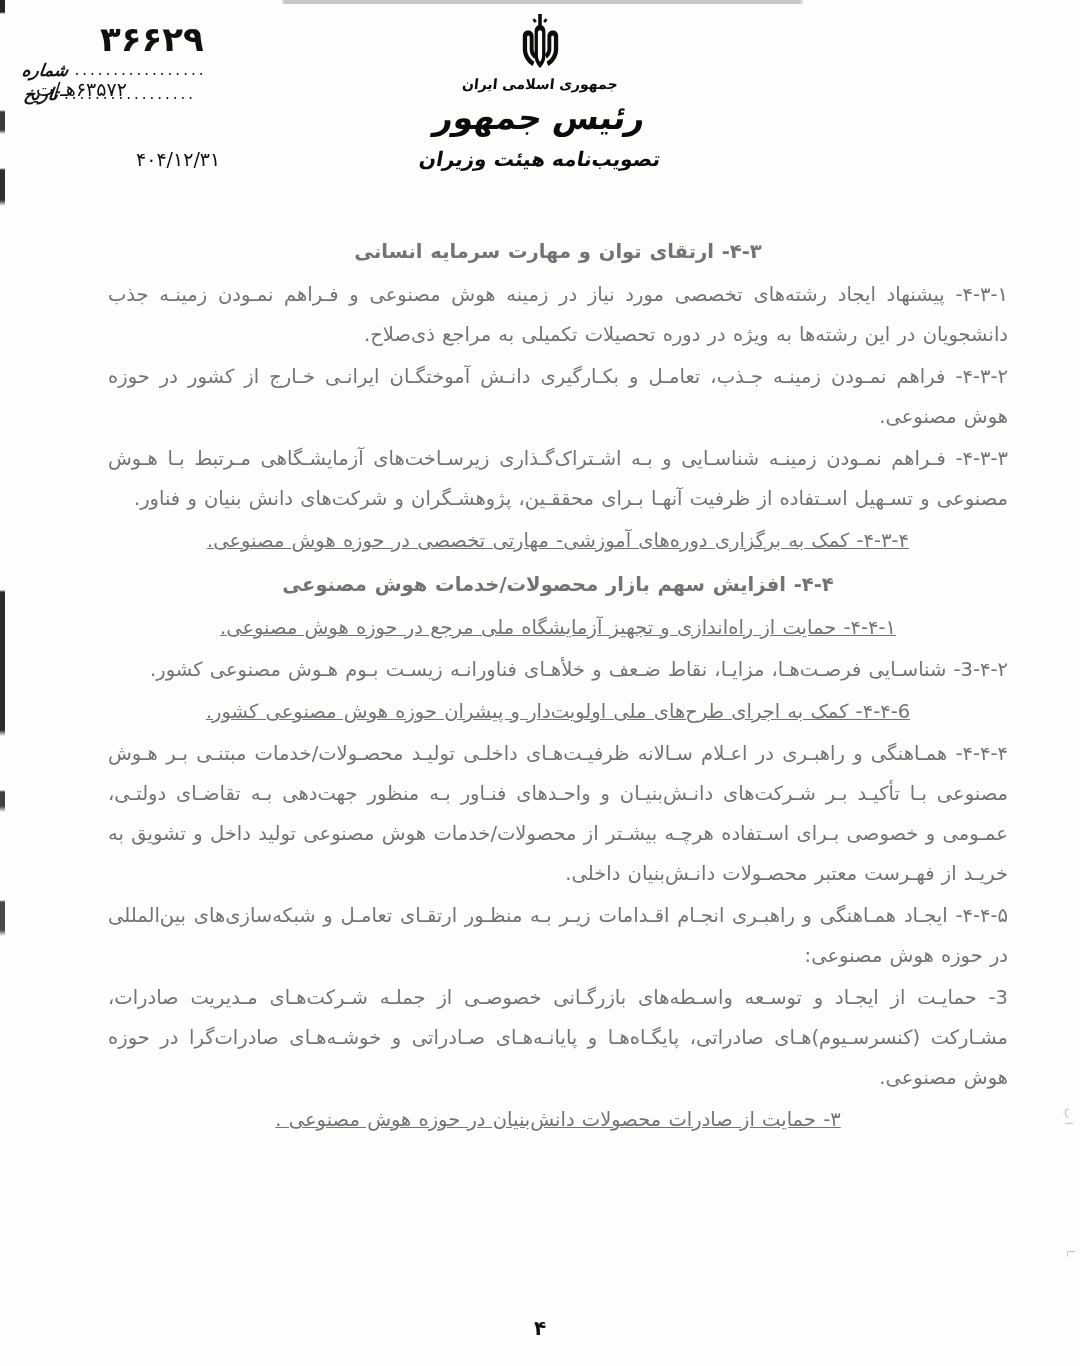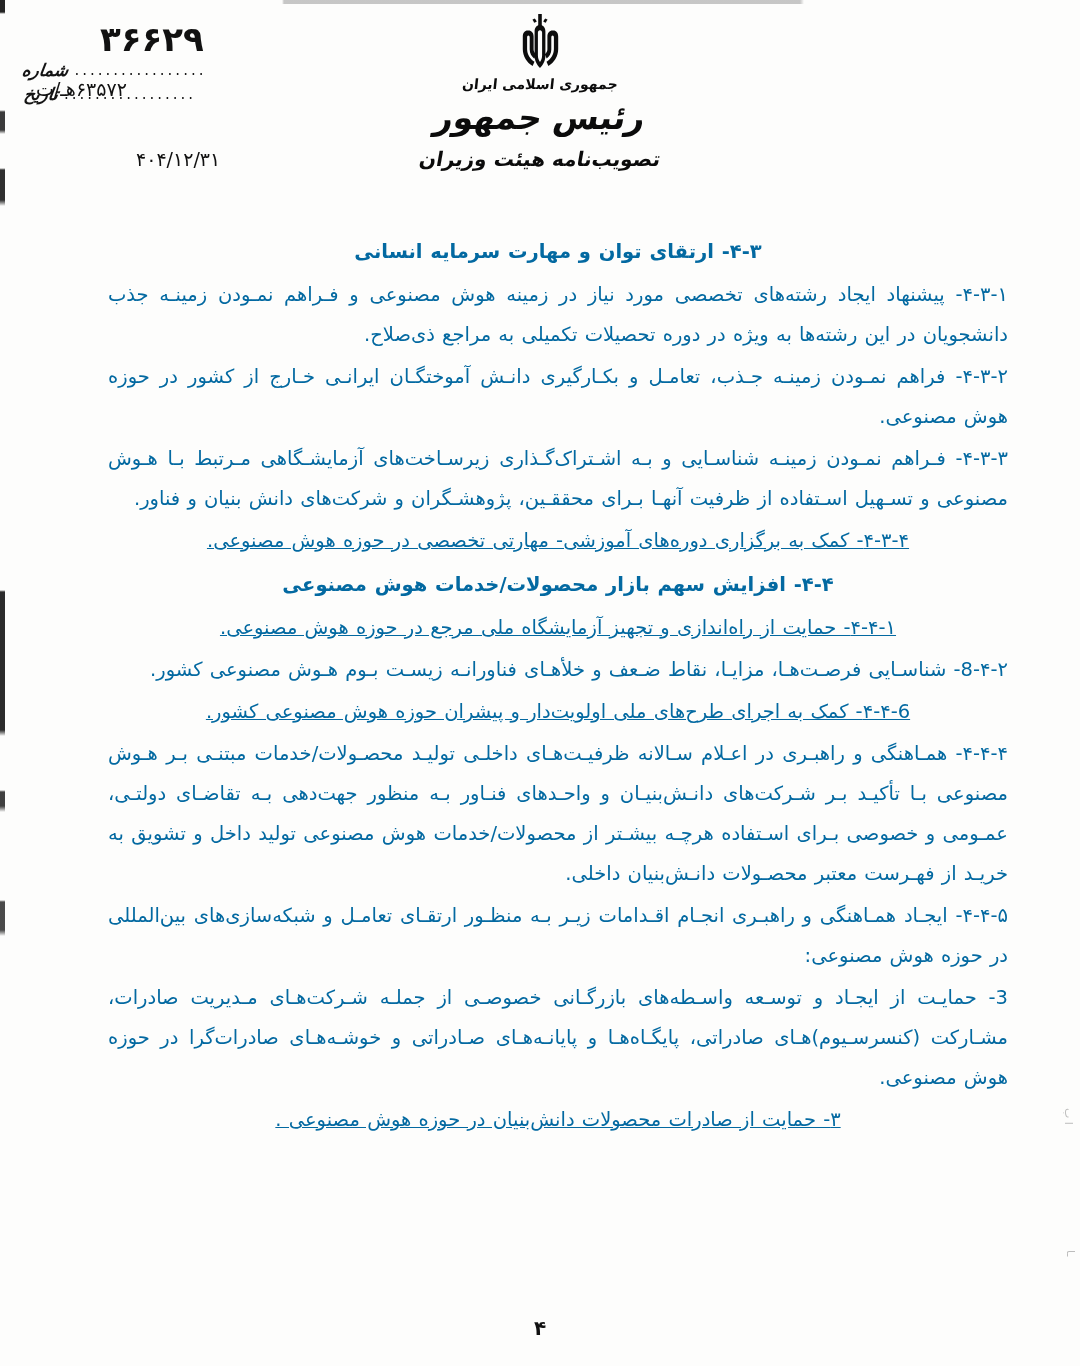--- a/index.html
+++ b/index.html
@@ -166,21 +166,21 @@
     right: 72px;
     width: 900px;
     direction: rtl;
     text-align: justify;
     text-align-last: right;
   }
   .para {
     font-size: 19.5px;
     line-height: 40px;
     margin: 0 0 2px 0;
-    color: #0369a1;
+    color: #737373;
     text-align: justify;
     text-justify: inter-word;
     word-spacing: 1px;
   }
   .para.heading {
     font-weight: 700;
     text-align: center;
     text-align-last: center;
     letter-spacing: 0.3px;
     margin-top: 4px;
@@ -249,21 +249,21 @@
   </div>
 
   <div class="body">
     <p class="para heading">۴-۳- ارتقای توان و مهارت سرمایه انسانی</p>
     <p class="para">۴-۳-۱- پیشنهاد ایجاد رشته‌های تخصصی مورد نیاز در زمینه هوش مصنوعی و فـراهم نمـودن زمینـه جذب دانشجویان در این رشته‌ها به ویژه در دوره تحصیلات تکمیلی به مراجع ذی‌صلاح.</p>
     <p class="para">۴-۳-۲- فراهم نمـودن زمینـه جـذب، تعامـل و بکـارگیری دانـش آموختگـان ایرانـی خـارج از کشور در حوزه هوش مصنوعی.</p>
     <p class="para">۴-۳-۳- فـراهم نمـودن زمینـه شناسـایی و بـه اشـتراک‌گـذاری زیرسـاخت‌های آزمایشـگاهی مـرتبط بـا هـوش مصنوعی و تسـهیل اسـتفاده از ظرفیت آنهـا بـرای محققـین، پژوهشـگران و شرکت‌های دانش بنیان و فناور.</p>
     <p class="para center-last">۴-۳-۴- کمک به برگزاری دوره‌های آموزشی- مهارتی تخصصی در حوزه هوش مصنوعی.</p>
     <p class="para heading">۴-۴- افزایش سهم بازار محصولات/خدمات هوش مصنوعی</p>
     <p class="para center-last">۴-۴-۱- حمایت از راه‌اندازی و تجهیز آزمایشگاه ملی مرجع در حوزه هوش مصنوعی.</p>
-    <p class="para">8-۴-۲- شناسـایی فرصـت‌هـا، مزایـا، نقاط ضـعف و خلأهـای فناورانـه زیسـت بـوم هـوش مصنوعی کشور.</p>
+    <p class="para">3-۴-۲- شناسـایی فرصـت‌هـا، مزایـا، نقاط ضـعف و خلأهـای فناورانـه زیسـت بـوم هـوش مصنوعی کشور.</p>
     <p class="para center-last">۴-۴-6- کمک به اجرای طرح‌های ملی اولویت‌دار و پیشران حوزه هوش مصنوعی کشور.</p>
     <p class="para">۴-۴-۴- همـاهنگی و راهبـری در اعـلام سـالانه ظرفیـت‌هـای داخلـی تولیـد محصـولات/خدمات مبتنـی بـر هـوش مصنوعی بـا تأکیـد بـر شـرکت‌های دانـش‌بنیـان و واحـدهای فنـاور بـه منظور جهت‌دهی بـه تقاضـای دولتـی، عمـومی و خصوصی بـرای اسـتفاده هرچـه بیشـتر از محصولات/خدمات هوش مصنوعی تولید داخل و تشویق به خریـد از فهـرست معتبر محصـولات دانـش‌بنیان داخلی.</p>
     <p class="para">۴-۴-۵- ایجـاد همـاهنگی و راهبـری انجـام اقـدامات زیـر بـه منظـور ارتقـای تعامـل و شبکه‌سازی‌های بین‌المللی در حوزه هوش مصنوعی:</p>
     <p class="para">3- حمایـت از ایجـاد و توسـعه واسـطه‌های بازرگـانی خصوصـی از جملـه شـرکت‌هـای مـدیریت صادرات، مشـارکت (کنسرسـیوم)هـای صادراتی، پایگـاه‌هـا و پایانـه‌هـای صـادراتی و خوشـه‌هـای صادرات‌گرا در حوزه هوش مصنوعی.</p>
     <p class="para center-last">۳- حمایت از صادرات محصولات دانش‌بنیان در حوزه هوش مصنوعی .</p>
   </div>
 
   <div class="page-number">۴</div>
 
 </div>

